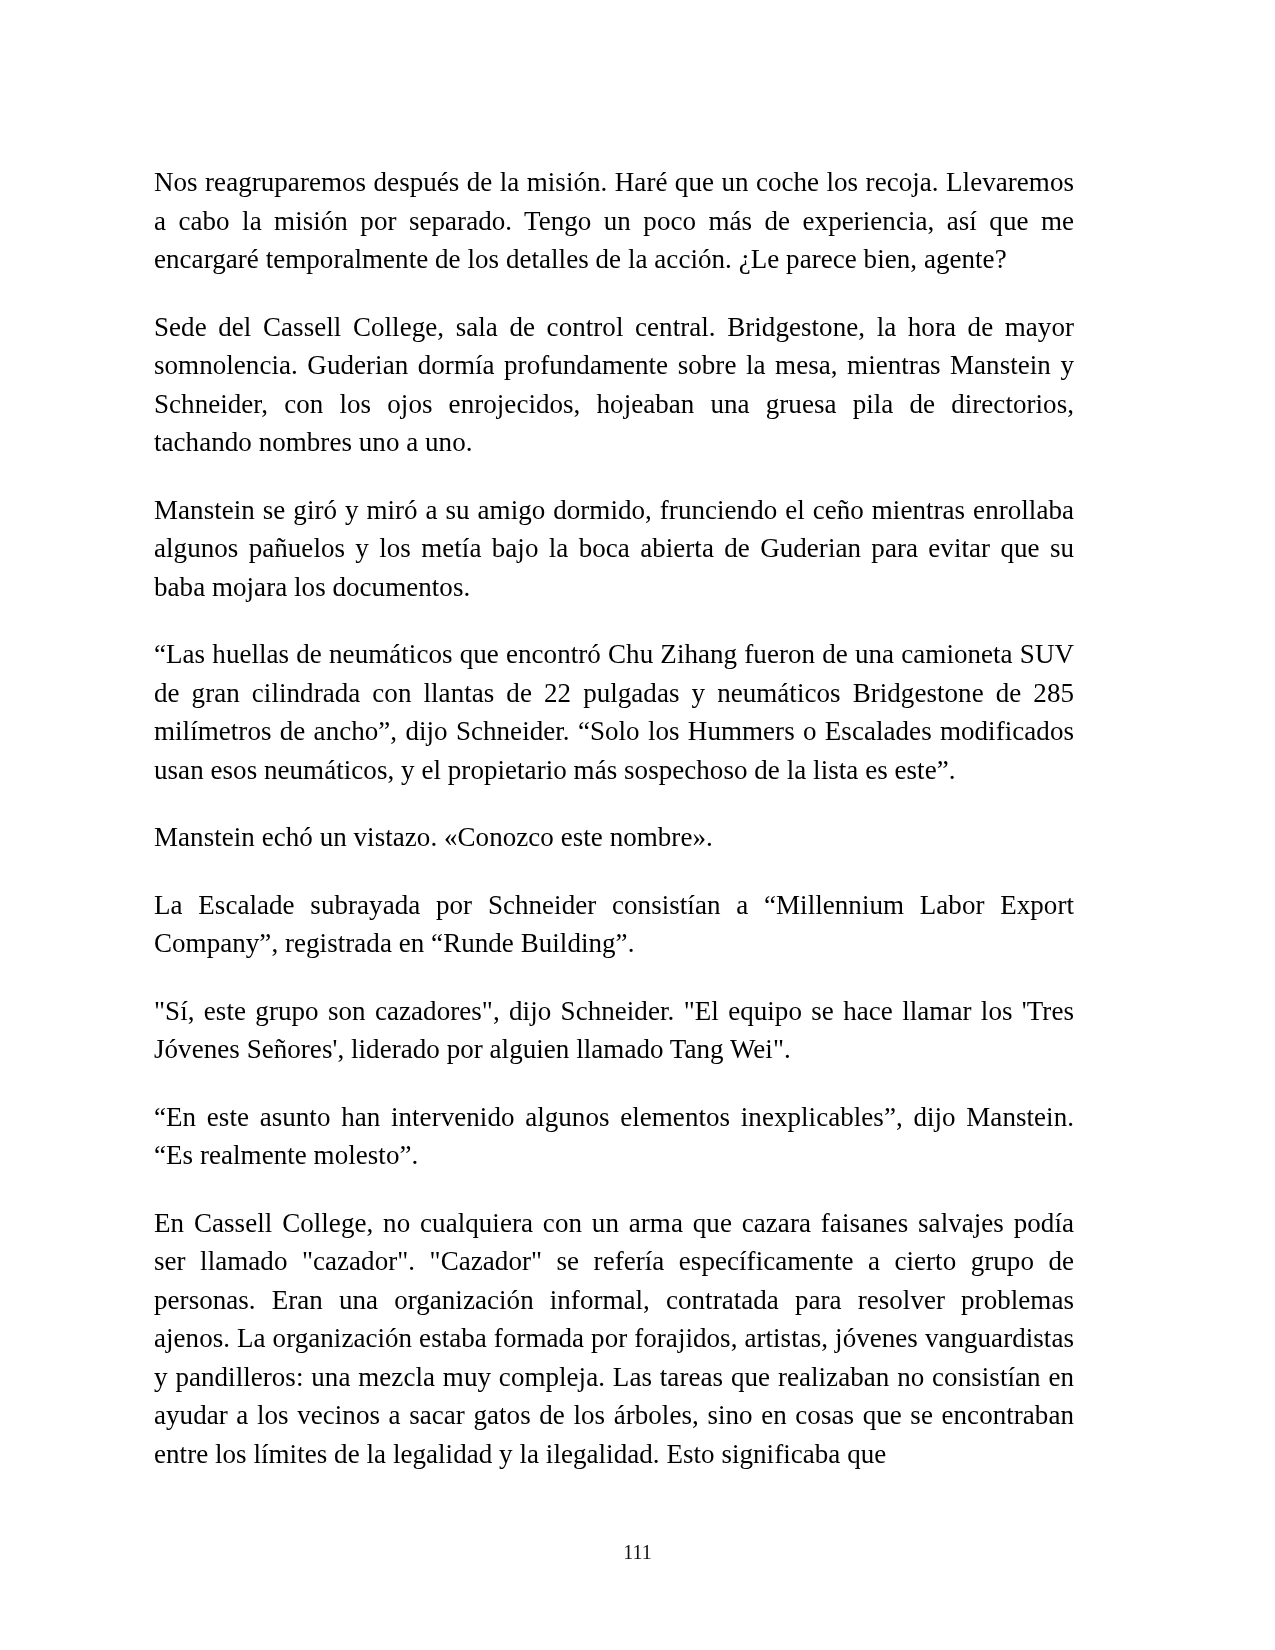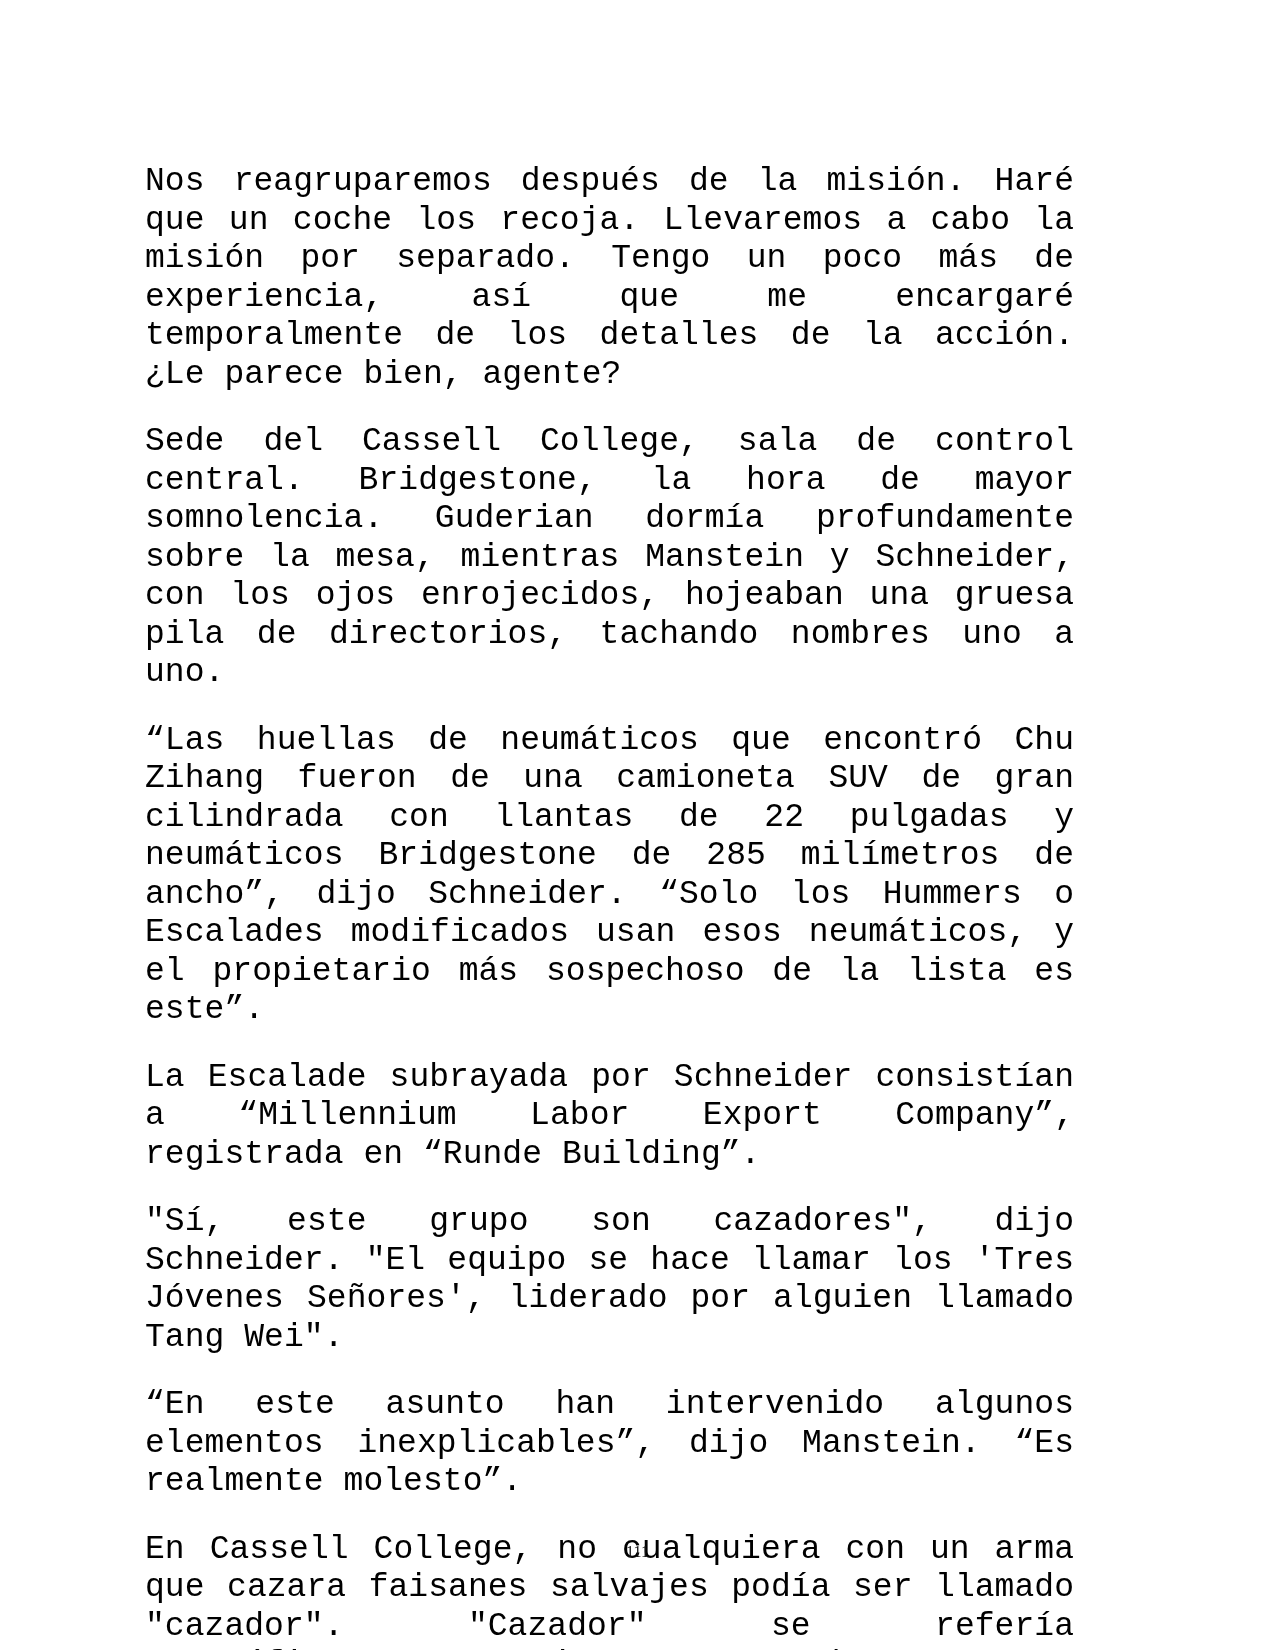--- a/index.html
+++ b/index.html
@@ -24,57 +24,58 @@
     background: #ffffff;
     overflow: hidden;
   }
   .text-column {
     position: absolute;
     left: 141px;
     top: 163px;
     width: 933px;
   }
   .para {
-    margin: 0 0 29px 4px;
-    font-size: 33px;
+    margin: 0 0 29px 13px;
+    font-size: 27px;
     line-height: 38.5px;
     text-align: justify;
     text-justify: inter-word;
     letter-spacing: 0.05px;
     word-spacing: 0px;
     hyphens: none;
-    font-family: Liberation Mono, monospace;
   }
   .para:last-child {
     margin-bottom: 0;
   }
   .para.last {
     margin-bottom: 0;
   }
   .page-number {
     position: absolute;
     left: 0;
     top: 1538px;
     width: 1275px;
     text-align: center;
-    font-size: 16px;
+    font-size: 20px;
     line-height: 28px;
     font-family: "Liberation Serif", "DejaVu Serif", serif;
     color: #111111;
   }
 </style>
 </head>
 <body>
 
 <div class="page">
 
   <div class="text-column">
     <p class="para">Nos reagruparemos después de la misión. Haré que un coche los recoja. Llevaremos a cabo la misión por separado. Tengo un poco más de experiencia, así que me encargaré temporalmente de los detalles de la acción. ¿Le parece bien, agente?</p>
     <p class="para">Sede del Cassell College, sala de control central. Bridgestone, la hora de mayor somnolencia. Guderian dormía profundamente sobre la mesa, mientras Manstein y Schneider, con los ojos enrojecidos, hojeaban una gruesa pila de directorios, tachando nombres uno a uno.</p>
+    <p class="para">Manstein se giró y miró a su amigo dormido, frunciendo el ceño mientras enrollaba algunos pañuelos y los metía bajo la boca abierta de Guderian para evitar que su baba mojara los documentos.</p>
     <p class="para">“Las huellas de neumáticos que encontró Chu Zihang fueron de una camioneta SUV de gran cilindrada con llantas de 22 pulgadas y neumáticos Bridgestone de 285 milímetros de ancho”, dijo Schneider. “Solo los Hummers o Escalades modificados usan esos neumáticos, y el propietario más sospechoso de la lista es este”.</p>
+    <p class="para">Manstein echó un vistazo. «Conozco este nombre».</p>
     <p class="para">La Escalade subrayada por Schneider consistían a “Millennium Labor Export Company”, registrada en “Runde Building”.</p>
     <p class="para">"Sí, este grupo son cazadores", dijo Schneider. "El equipo se hace llamar los 'Tres Jóvenes Señores', liderado por alguien llamado Tang Wei".</p>
     <p class="para">“En este asunto han intervenido algunos elementos inexplicables”, dijo Manstein. “Es realmente molesto”.</p>
     <p class="para last">En Cassell College, no cualquiera con un arma que cazara faisanes salvajes podía ser llamado "cazador". "Cazador" se refería específicamente a cierto grupo de personas. Eran una organización informal, contratada para resolver problemas ajenos. La organización estaba formada por forajidos, artistas, jóvenes vanguardistas y pandilleros: una mezcla muy compleja. Las tareas que realizaban no consistían en ayudar a los vecinos a sacar gatos de los árboles, sino en cosas que se encontraban entre los límites de la legalidad y la ilegalidad. Esto significaba que</p>
   </div>
 
   <div class="page-number">111</div>
 
 </div>
 

